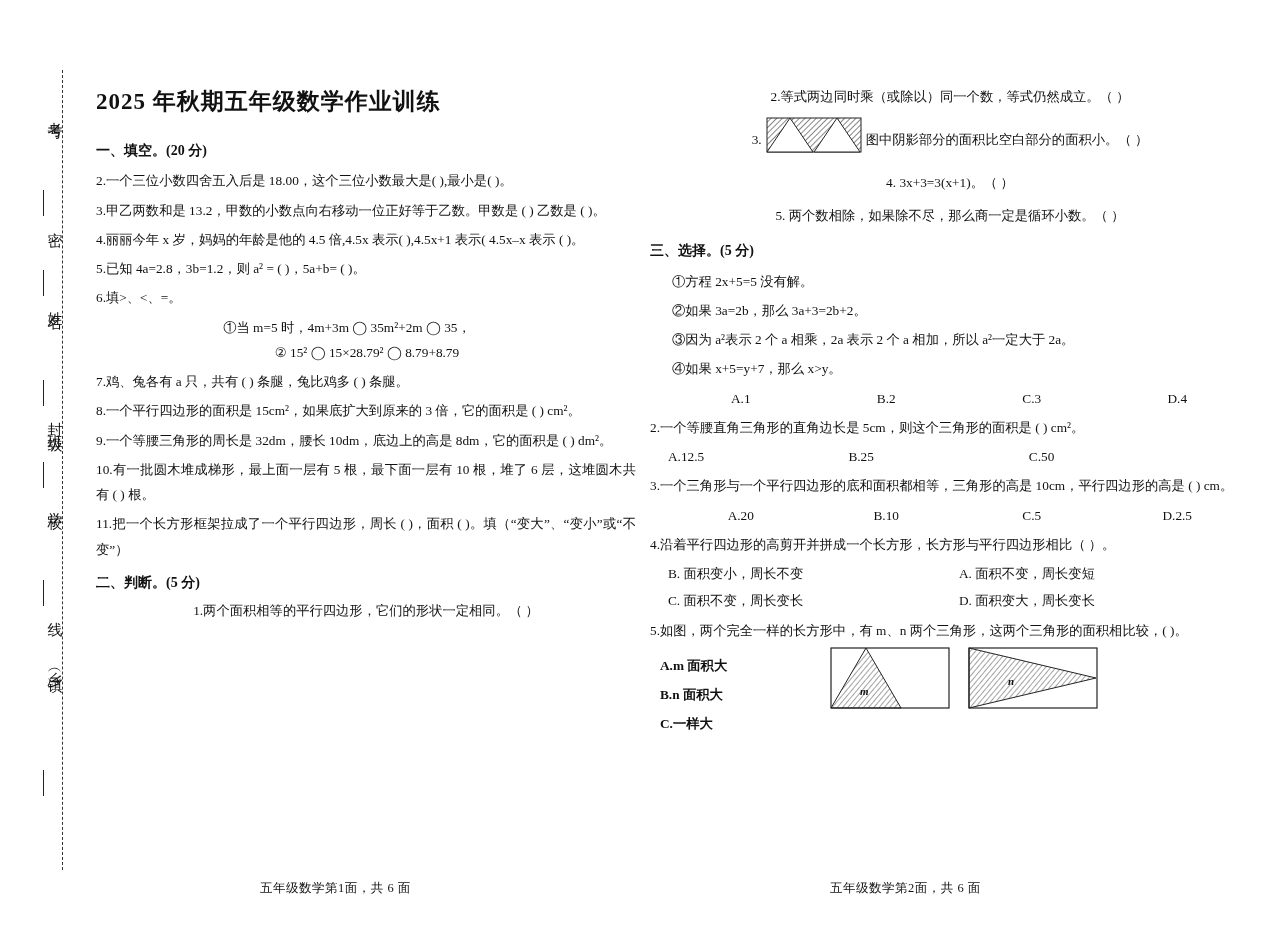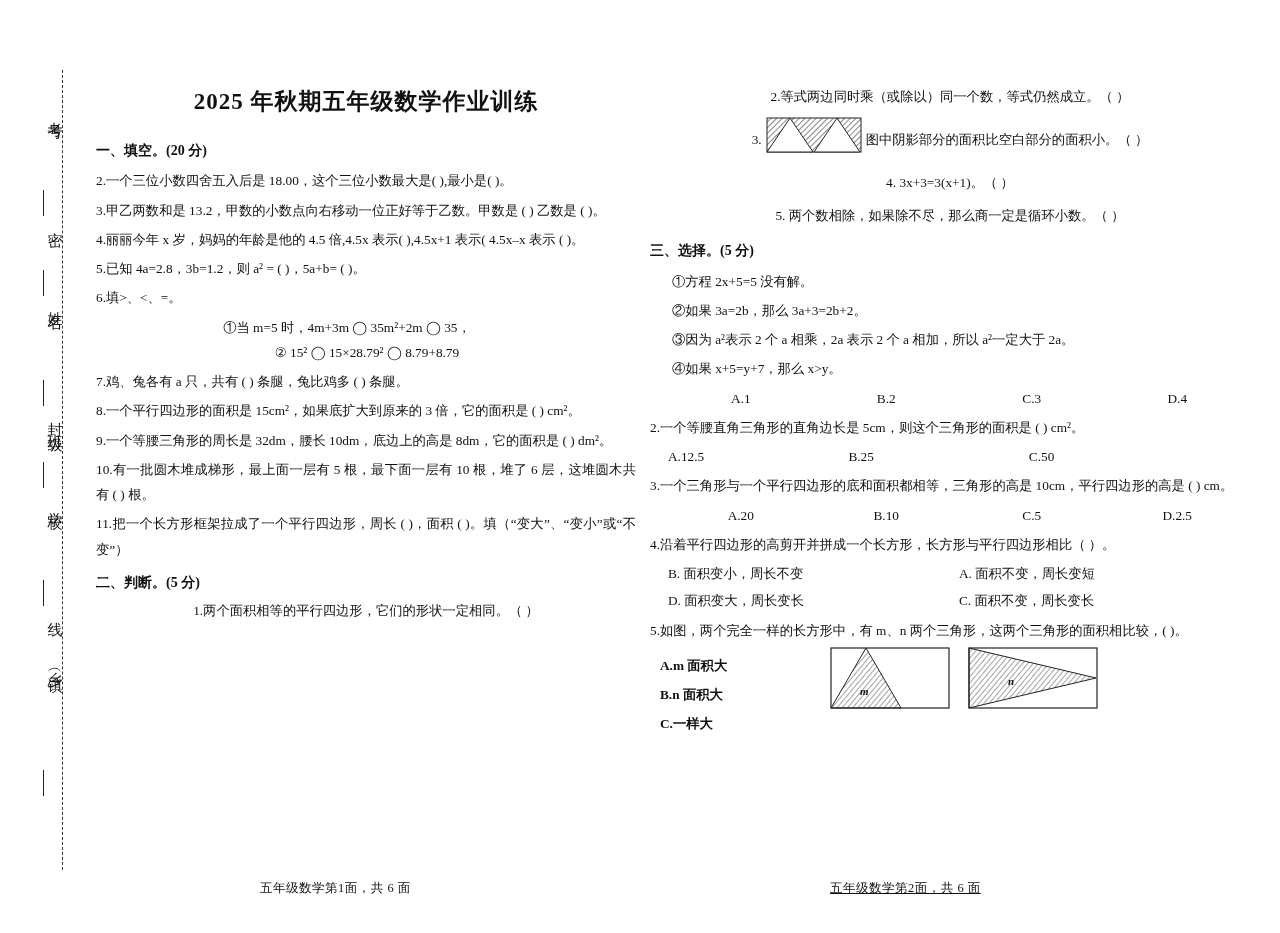--- a/index.html
+++ b/index.html
@@ -29,38 +29,38 @@
 
   
   .col{
     position:absolute;top:60px;font-size:13.3px;line-height:1.9;
   }
   .colL{left:96px;width:540px;}
   .colR{left:650px;width:600px;}
 
   .title{
     font-family:"Liberation Serif",serif;
-    font-weight:bold;font-size:23px;text-align:center;
+    font-weight:bold;font-size:23px;
     margin:20px 0 14px 0;letter-spacing:1px;
   }
   .sect{font-weight:bold;font-size:14px;margin:6px 0 2px 0;}
   .q{margin:4px 0;text-align:justify;}
   .indent{margin-left:22px;}
   .opts{display:flex;margin:2px 0 2px 18px;}
   .opts span{display:inline-block;}
   .o4 span{width:25%;text-align:center;}
   .o3 span{width:31%;}
   .o2 span{width:50%;}
   .rowline{display:flex;justify-content:center;}
 
   .footer{
     position:absolute;bottom:36px;font-size:12.5px;letter-spacing:0.5px;
   }
   .footerL{left:260px;}
-  .footerR{left:830px;text-decoration:underline;}
+  .footerR{left:830px;}
 
   
   .fig-tri{display:inline-block;vertical-align:middle;margin:0 4px;}
 </style>
 </head>
 <body>
 
 <div class="page">
 
   <div class="binding">
@@ -180,22 +180,22 @@
       <span>C.5</span>
       <span>D.2.5</span>
     </div>
 
     <div class="q">4.沿着平行四边形的高剪开并拼成一个长方形，长方形与平行四边形相比（        ）。</div>
     <div class="opts o2">
       <span>B.  面积变小，周长不变</span>
       <span>A.  面积不变，周长变短</span>
     </div>
     <div class="opts o2">
+      <span>C.  面积不变，周长变长</span>
       <span>D.  面积变大，周长变长</span>
-      <span>C.  面积不变，周长变长</span>
     </div>
 
     <div class="q">5.如图，两个完全一样的长方形中，有 m、n 两个三角形，这两个三角形的面积相比较，(        )。</div>
 
     <div style="position:relative;height:96px;font-weight:bold;">
       <div style="position:absolute;left:10px;top:2px;">
         <div class="q">A.m 面积大</div>
         <div class="q">B.n 面积大</div>
         <div class="q">C.一样大</div>
       </div>

